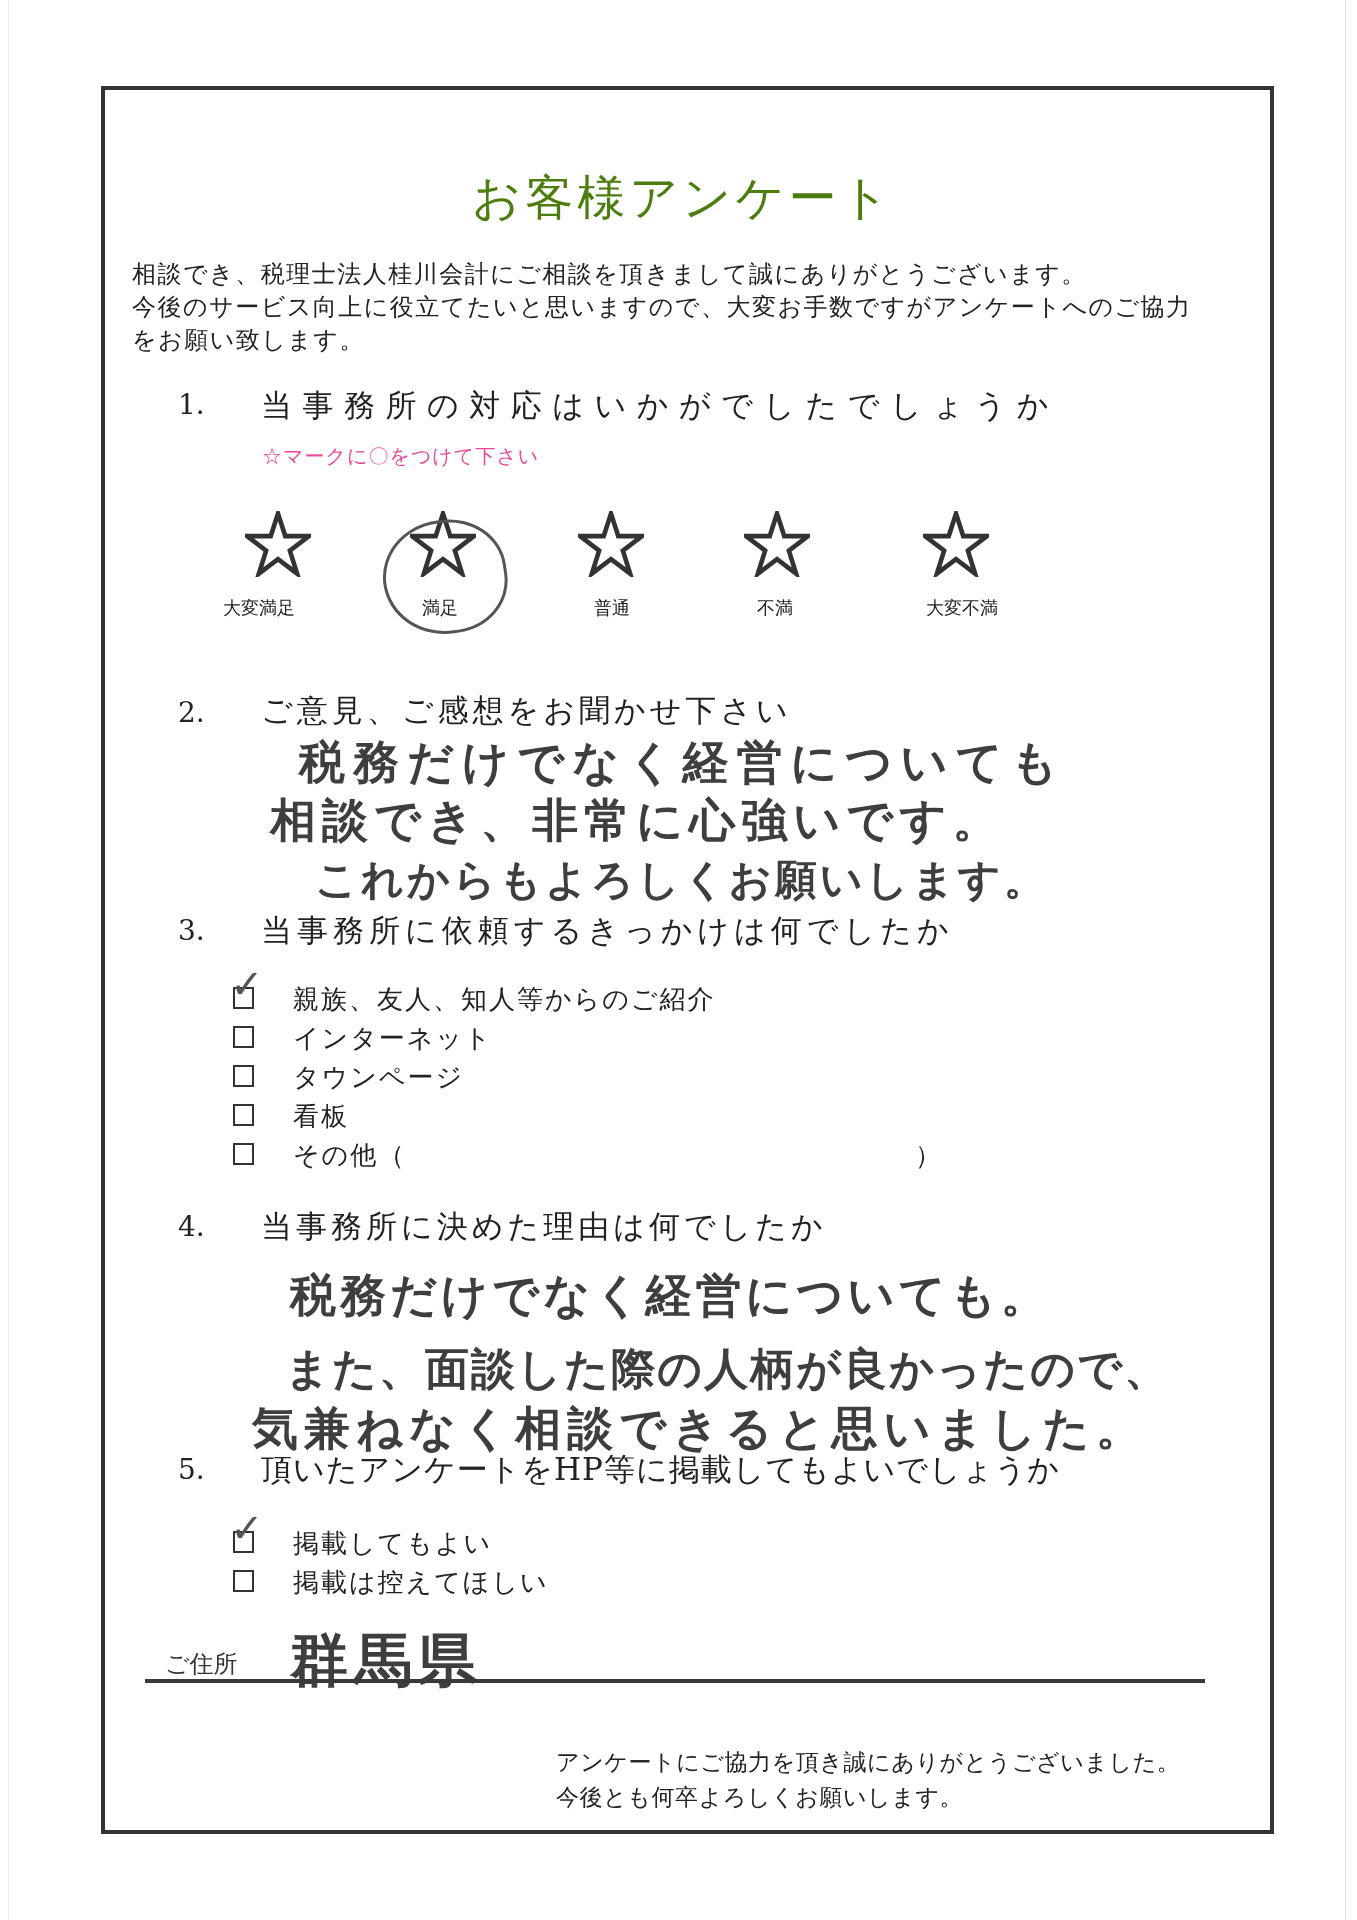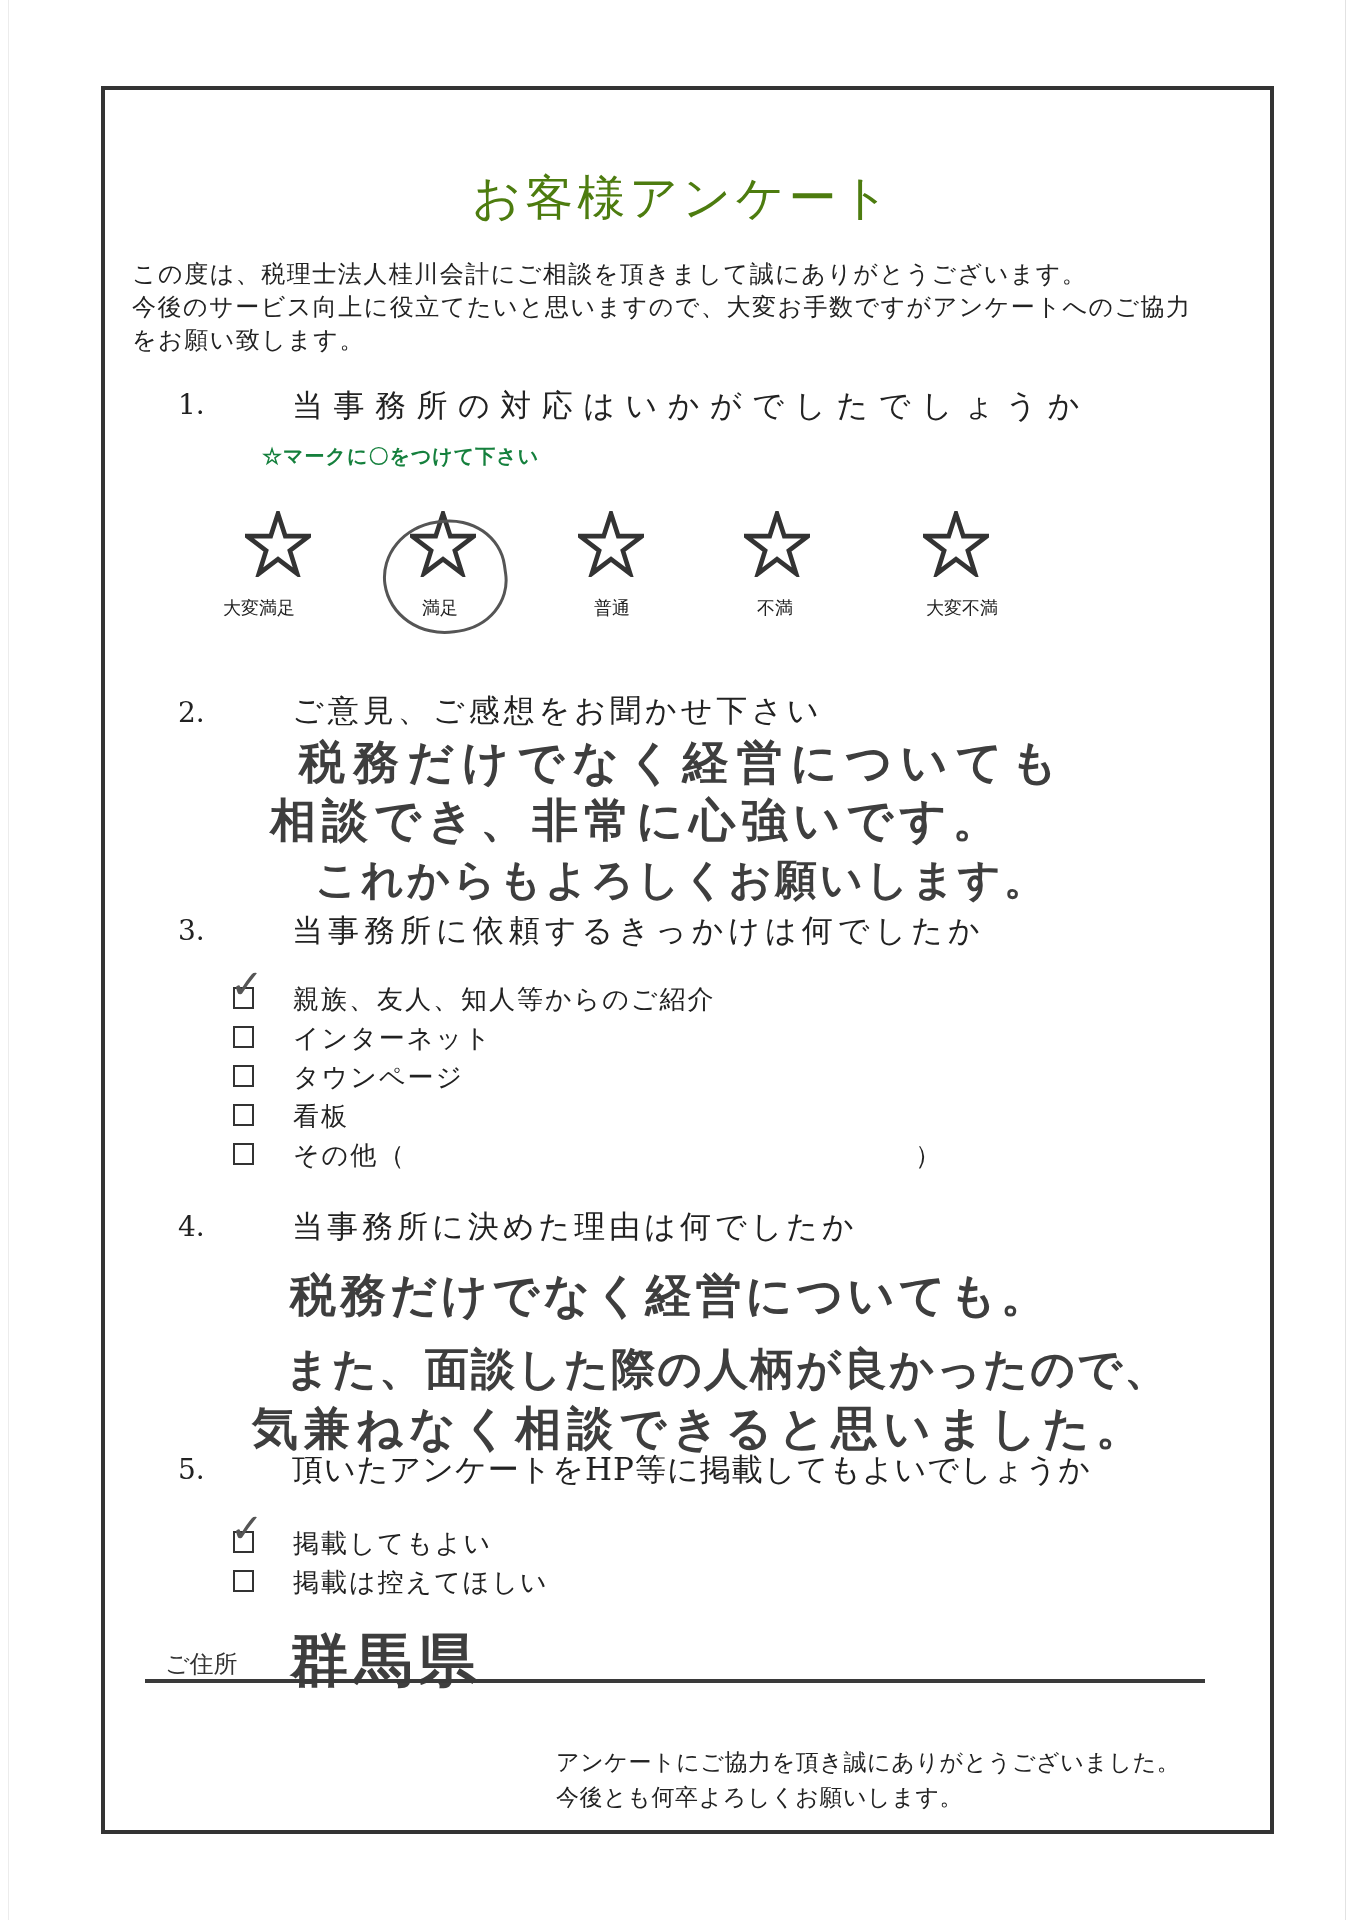--- a/index.html
+++ b/index.html
@@ -6,22 +6,22 @@
   body { width:1357px; height:1920px; position:relative; overflow:hidden;
          font-family: "DejaVu Serif", "Liberation Serif", serif; color:#1e1e1e; }
   .scan-edge-left { position:absolute; left:8px; top:0; width:1px; height:1920px; background:#ececec; }
   .scan-edge-right { position:absolute; left:1345px; top:0; width:1px; height:1920px; background:#e2e2e2; }
   .frame { position:absolute; left:101px; top:86px; width:1165px; height:1740px;
            border:4px solid #333; border-top-width:4px; box-sizing:content-box; }
   .abs { position:absolute; white-space:nowrap; }
   .title { left:472px; top:166px; font-size:48px; letter-spacing:4px; color:#4d7c0f; }
   .intro { left:132px; font-size:24px; letter-spacing:1.5px; color:#222; }
   .qnum { left:178px; font-size:28px; color:#222; }
-  .qtext { left:261px; font-size:31px; letter-spacing:10.5px; color:#222;margin-left:31px; }
-  .subnote { left:262px; top:443px; font-size:20px; letter-spacing:1px; color:#15803d;font-weight:bold; }
+  .qtext { left:261px; font-size:31px; letter-spacing:10.5px; color:#222; }
+  .subnote { left:262px; top:443px; font-size:20px; letter-spacing:1px; color:#ec4899; }
   .star { position:absolute; width:66px; height:66px; }
   .star svg { width:100%; height:100%; display:block; }
   .star-label { position:absolute; font-size:18px; color:#222; transform:translateX(-50%); white-space:nowrap; }
   .circle-mark { position:absolute; left:383px; top:520px; width:118px; height:108px;
                  border:3px solid #555; border-radius:50% 48% 46% 52%; transform:rotate(-8deg); }
   .checkbox { position:absolute; width:17px; height:18px; border:2px solid #333; }
   .check { position:absolute; font-size:40px; color:#555; font-family:"DejaVu Sans", sans-serif; line-height:1; }
   .opt-label { position:absolute; font-size:26px; letter-spacing:2px; color:#222; white-space:nowrap; }
   .hand { position:absolute; white-space:nowrap; font-family:Liberation Sans, sans-serif;
           color:#3e3e3e; font-weight:bold; letter-spacing:6px; }
@@ -32,21 +32,21 @@
 </head>
 <body>
 
 <div class="scan-edge-left"></div>
 <div class="scan-edge-right"></div>
 
 <div class="frame"></div>
 
 <div class="abs title">お客様アンケート</div>
 
-<div class="abs intro" style="top:258px">この度は、税理士法人桂川会計にご相談を頂きまして誠にありがとうございます。</div>
+<div class="abs intro" style="top:258px">相談でき、税理士法人桂川会計にご相談を頂きまして誠にありがとうございます。</div>
 <div class="abs intro" style="top:291px">今後のサービス向上に役立てたいと思いますので、大変お手数ですがアンケートへのご協力</div>
 <div class="abs intro" style="top:324px">をお願い致します。</div>
 
 <div class="abs qnum" style="top:388px">1.</div>
 <div class="abs qtext" style="top:385px">当事務所の対応はいかがでしたでしょうか</div>
 <div class="abs subnote">☆マークに〇をつけて下さい</div>
 
 <div>
   <div class="star" style="left:245px; top:511px">
     <svg viewBox="0 0 100 100">

